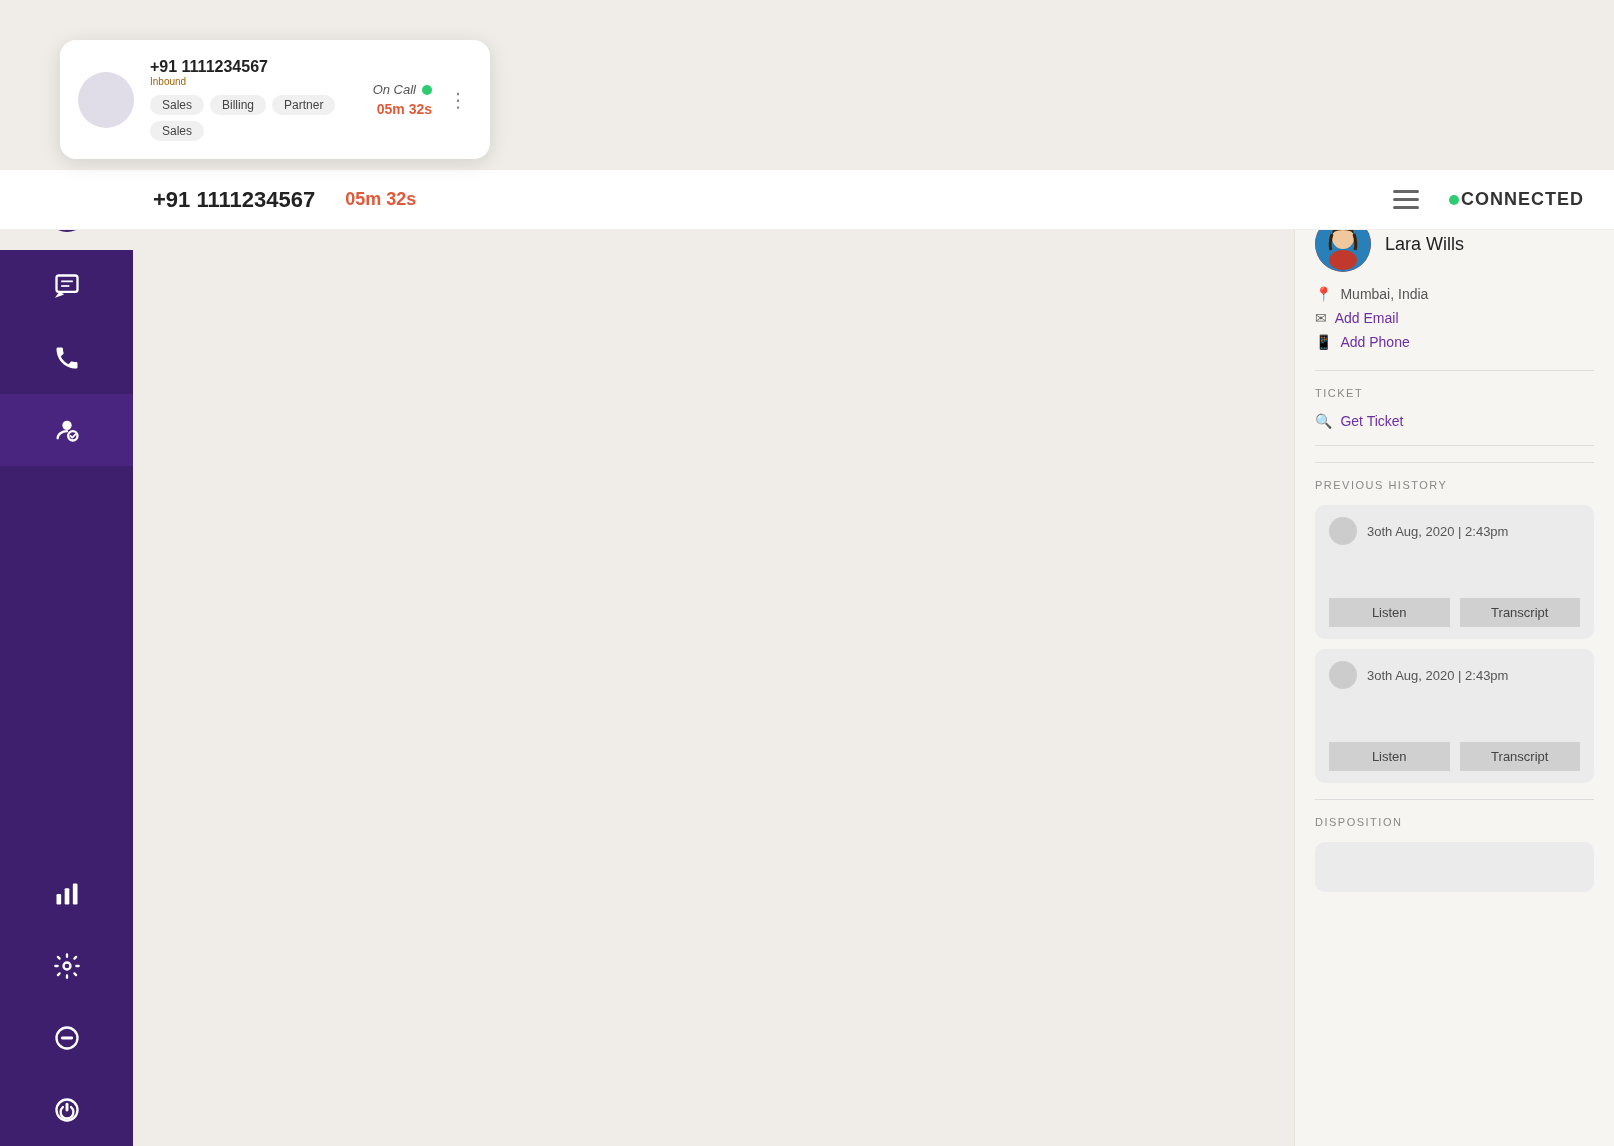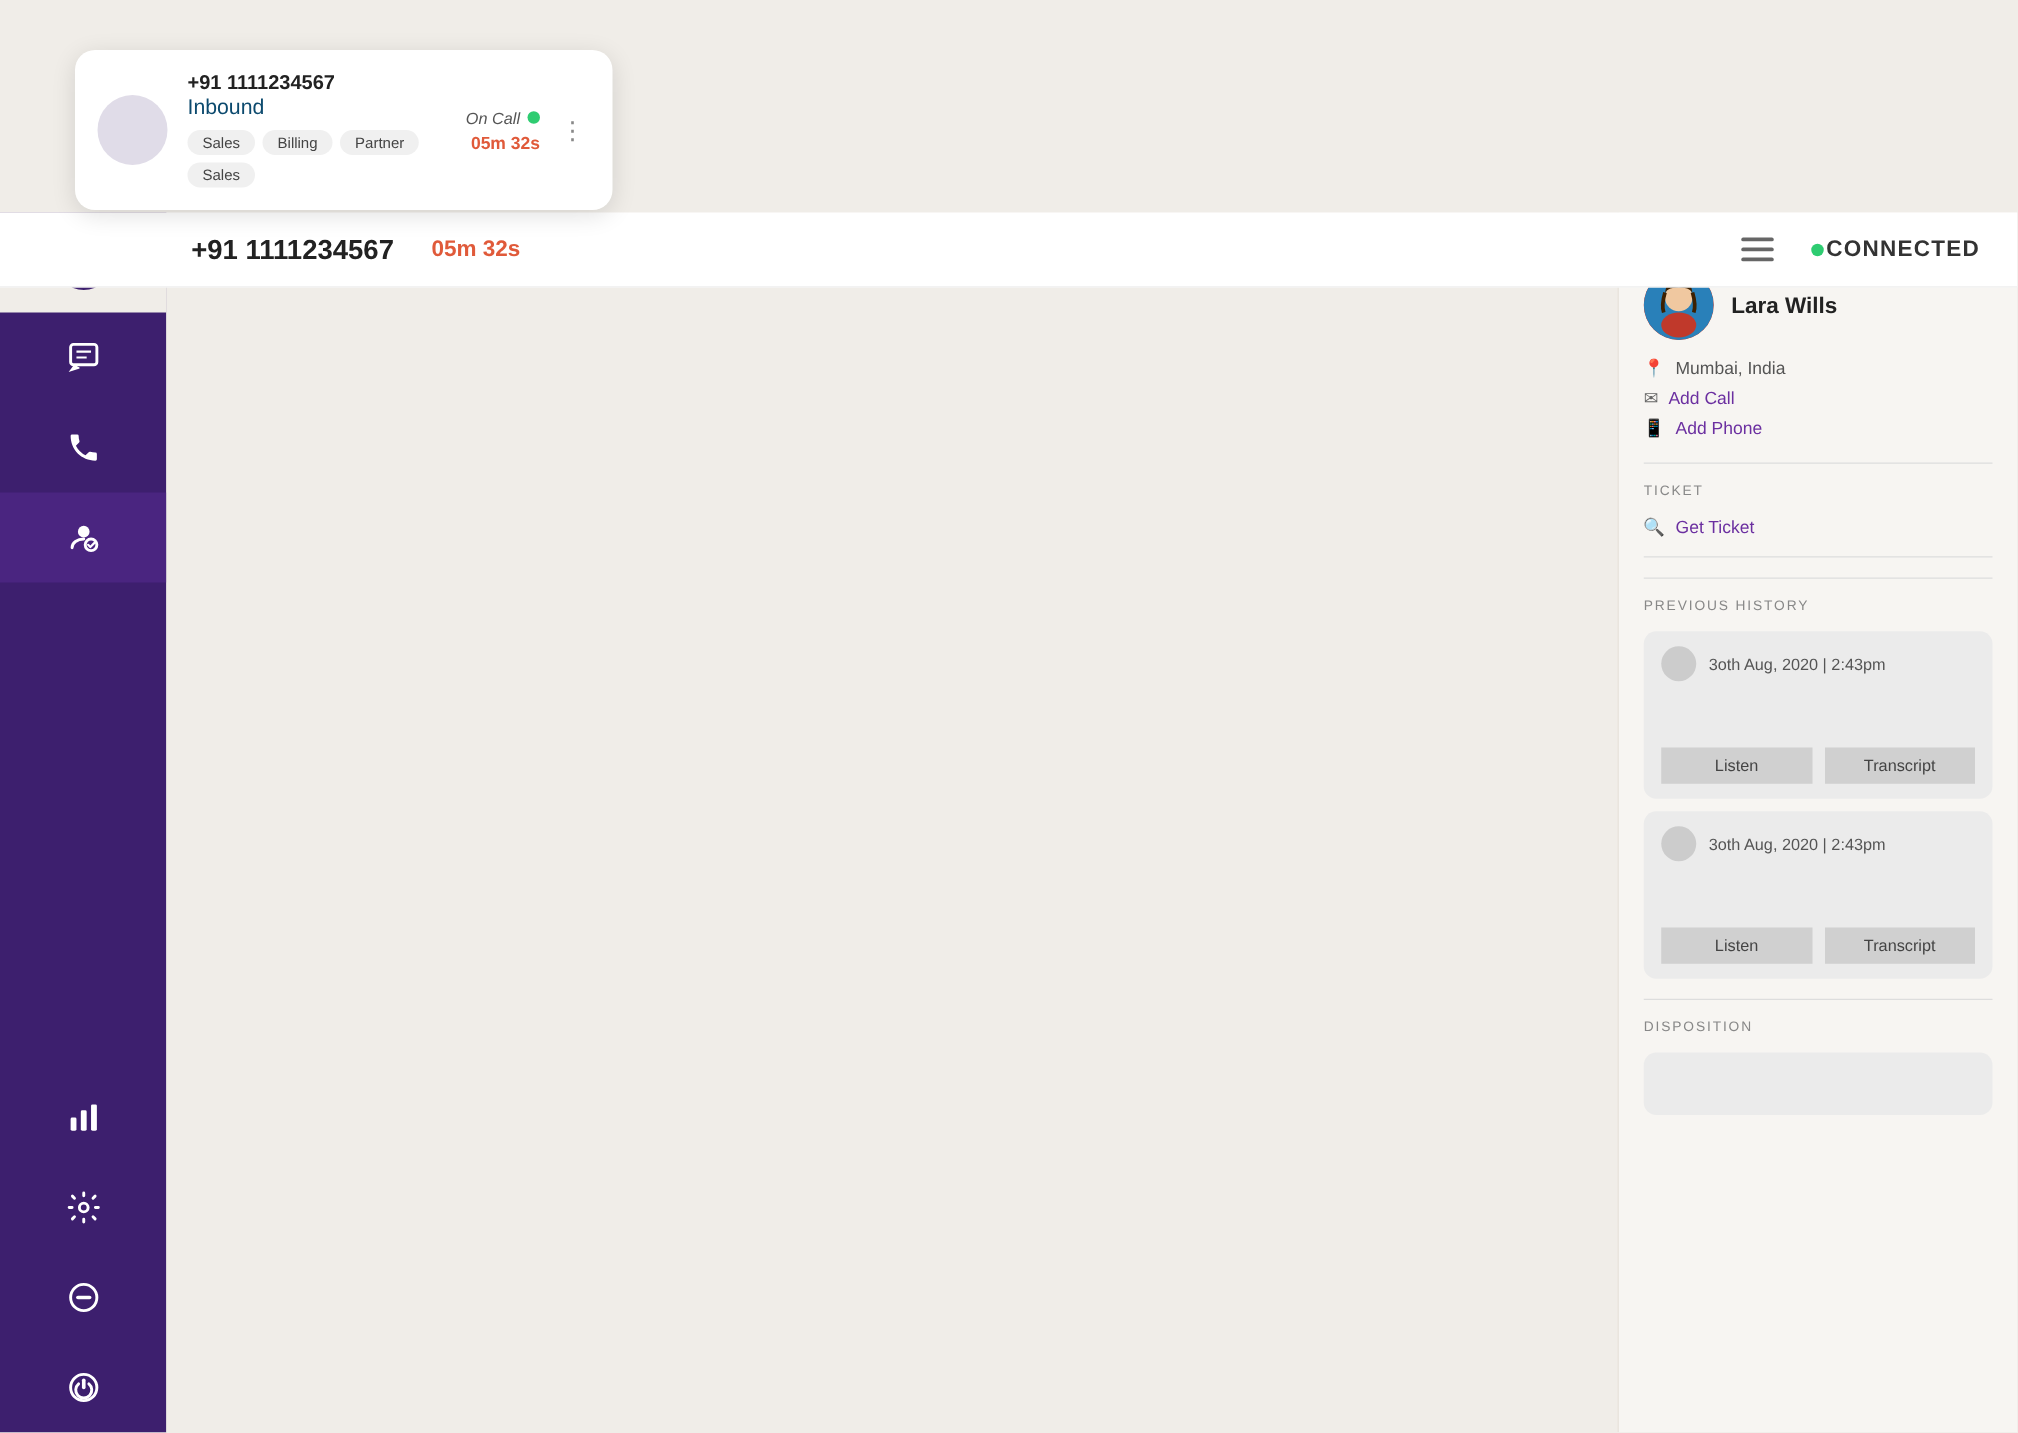--- a/index.html
+++ b/index.html
@@ -33,22 +33,22 @@
       background: #e0dce8;
       flex-shrink: 0;
     }
     .call-card-info { flex: 1; }
     .call-card-phone {
       font-size: 16px;
       font-weight: 600;
       color: #222;
     }
     .call-card-type {
-      font-size: 17px;
-      color: #0c4a6e;
+      font-size: 10px;
+      color: #a16207;
       margin-bottom: 8px;
     }
     .call-card-tags {
       display: flex;
       gap: 6px;
       flex-wrap: wrap;
     }
     .call-card-tag {
       background: #f0f0f0;
       border-radius: 20px;
@@ -245,21 +245,21 @@
       border-radius: 50%;
       overflow: hidden;
       flex-shrink: 0;
       background: #c0392b;
       display: flex;
       align-items: center;
       justify-content: center;
     }
     .customer-name {
       font-size: 18px;
-      font-weight: 700;
+      font-weight: 400;
       color: #222;
     }
     .customer-detail {
       display: flex;
       align-items: center;
       gap: 8px;
       margin-bottom: 8px;
       font-size: 14px;
       color: #555;
     }
@@ -491,21 +491,21 @@
             </svg>
           </div>
           <div class="customer-name">Lara Wills</div>
         </div>
         <div class="customer-detail">
           <span class="detail-icon">📍</span>
           <span>Mumbai, India</span>
         </div>
         <div class="customer-detail">
           <span class="detail-icon">✉</span>
-          <a>Add Call</a>
+          <a>Add Email</a>
         </div>
         <div class="customer-detail">
           <span class="detail-icon">📱</span>
           <a>Add Phone</a>
         </div>
       </div>
 
       <div class="divider"></div>
 
       <div class="ticket-section">

